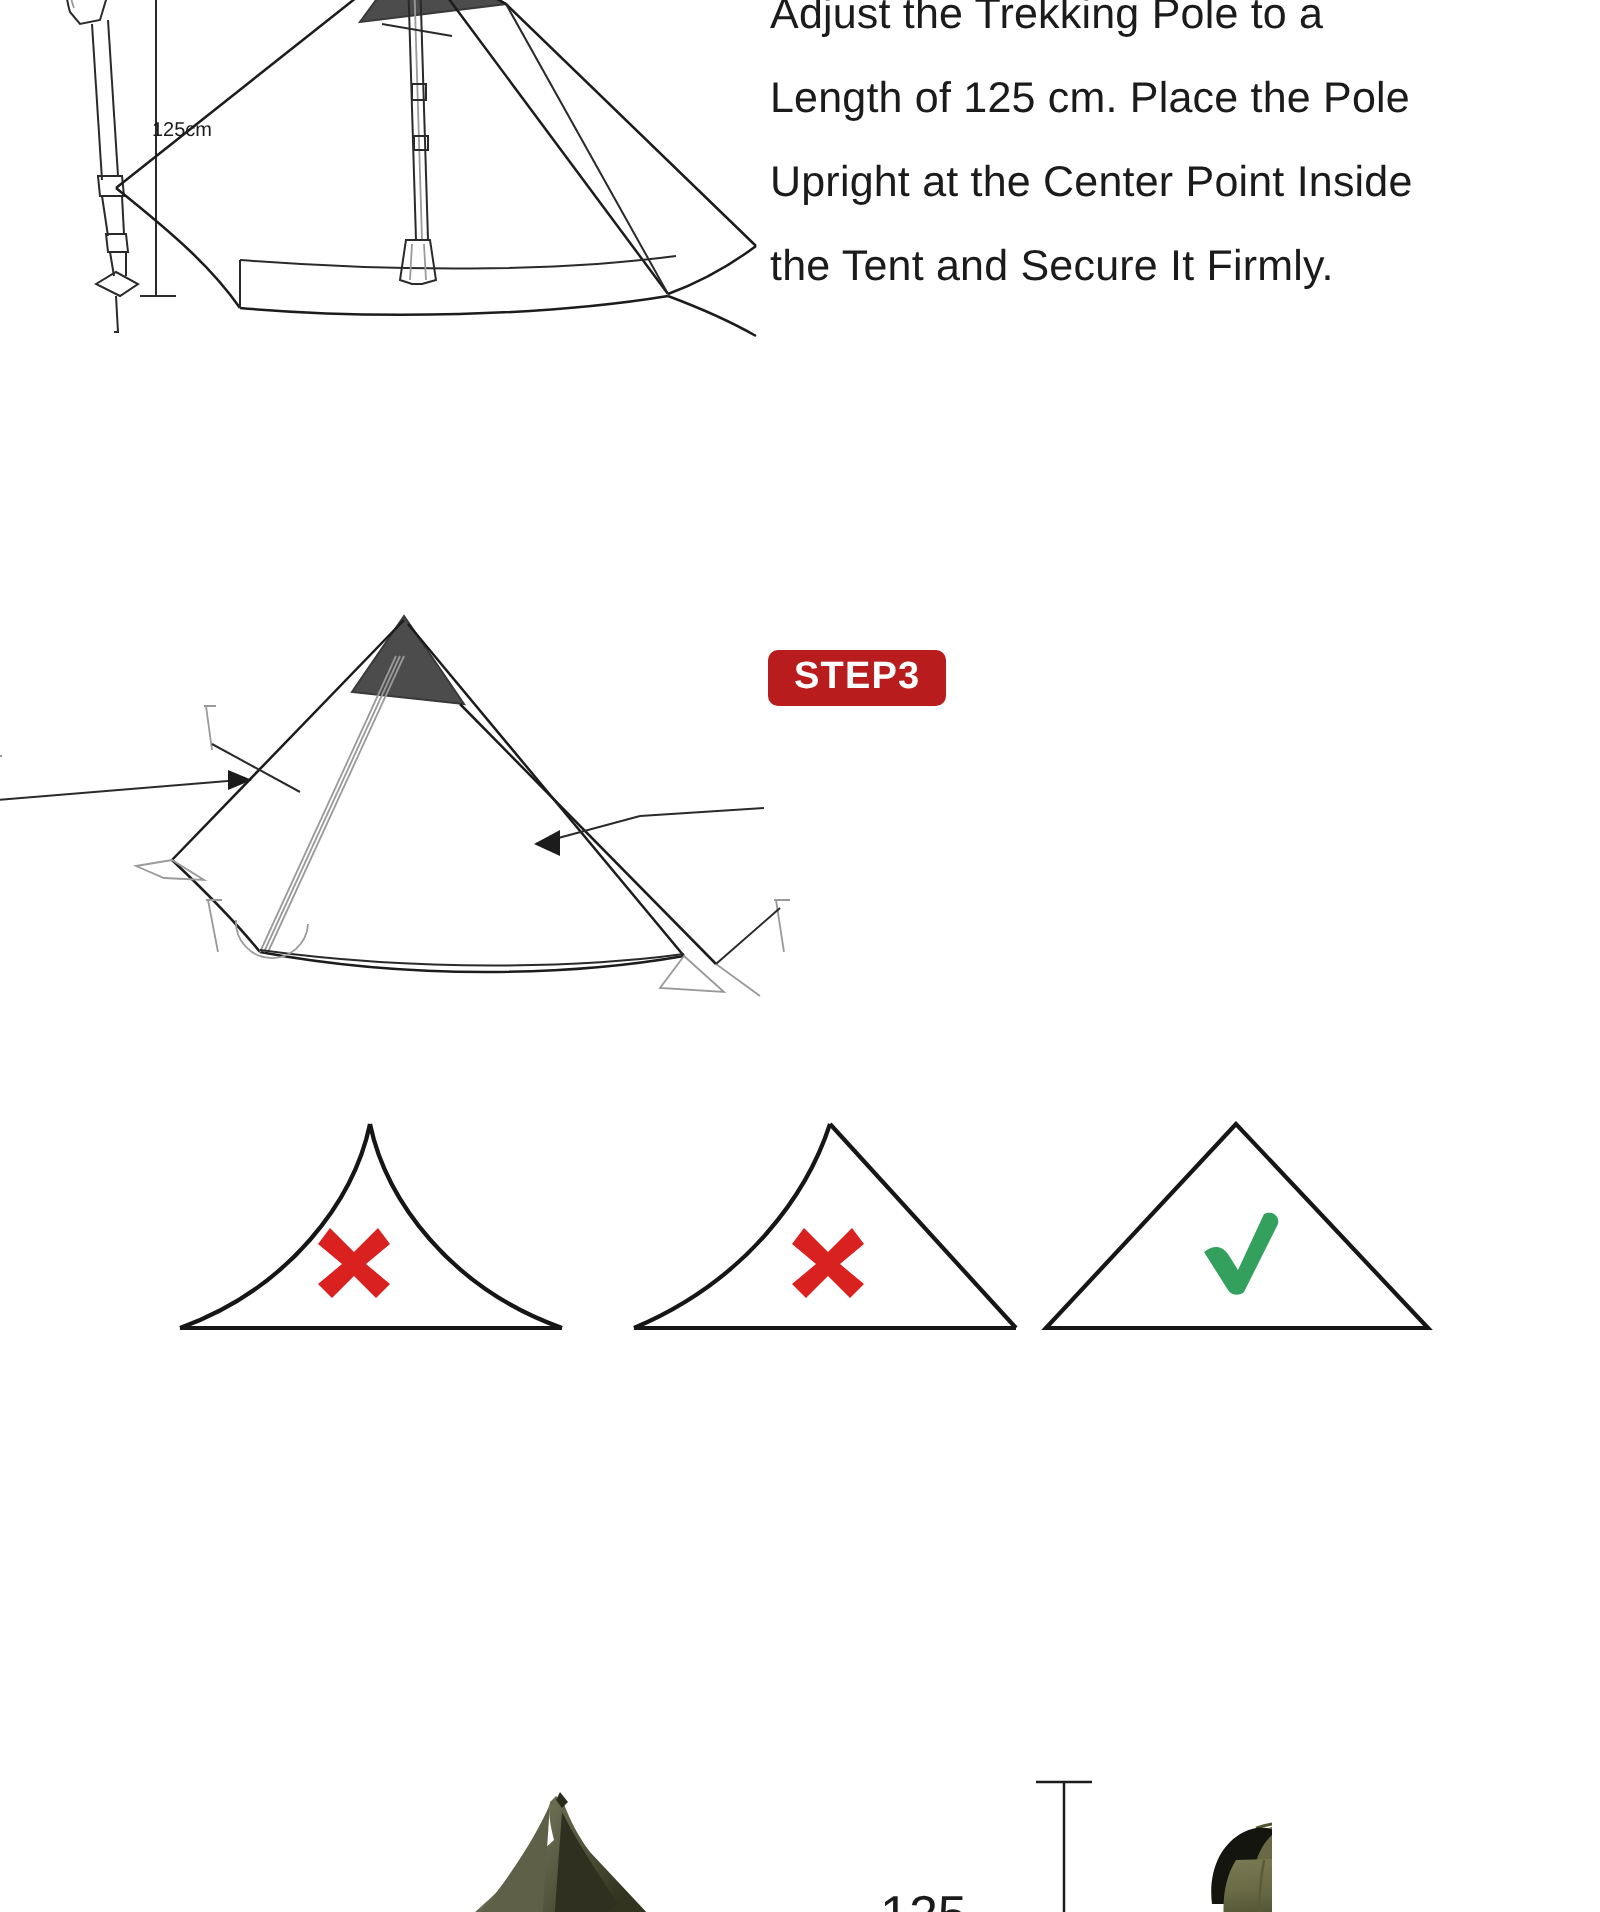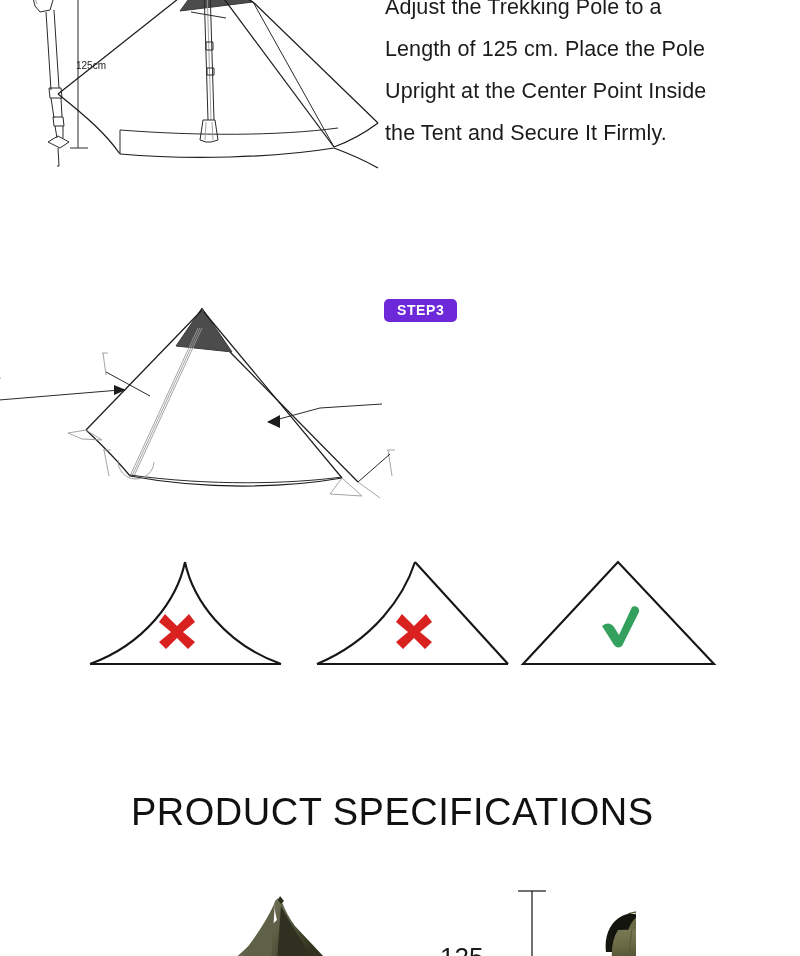--- a/index.html
+++ b/index.html
@@ -21,28 +21,29 @@
     font-size:21.5px;
     line-height:42px;
     color:#1b1b1b;
     letter-spacing:0.1px;
     white-space:pre-line;
   }
 
   
   .step-badge{
     display:inline-block;
-    background:#6d28d9;
+    background:#b91c1c;
     color:#ffffff;
-    font-size:14px;
+    font-size:19px;
     font-weight:bold;
     letter-spacing:0.6px;
     padding:4px 13px 5px 13px;
     border-radius:5px;
     line-height:1;
+    margin-top:26px;
   }
 
   
   .section-title{
     font-size:38px;
     font-weight:normal;
     letter-spacing:0.5px;
     color:#111;
     white-space:nowrap;
   }
@@ -242,21 +243,20 @@
         <path class="ln-tri" d="M100 10 L5 112 L196 112 Z"></path>
       </svg>
       <div class="abs" style="left:78px;top:52px;">
         <svg width="46" height="44" viewBox="0 0 46 44">
           <path d="M6 22 C11 18 15 19 18 23 L23 31 L36 3 C40 1 44 4 43 8 L26 42 C24 44 20 44 18 41 Z" fill="#34a05e"></path>
         </svg>
       </div>
     </div>
   </div>
 
-  <div class="abs section-title" style="left:131px;top:791px;">PRODUCT SPECIFICATIONS</div>
 
   <div class="abs" style="left:0;top:860px;width:636px;height:96px;overflow:hidden;">
 
     <div class="abs" style="left:185px;top:32px;">
       <svg width="230" height="70" viewBox="0 0 230 70" aria-hidden="true">
         <defs>
           <linearGradient id="tentg" x1="0" y1="0" x2="1" y2="0.4">
             <stop offset="0" stop-color="#4b4d3a"></stop>
             <stop offset="0.45" stop-color="#6a6c52"></stop>
             <stop offset="1" stop-color="#33341f"></stop>

